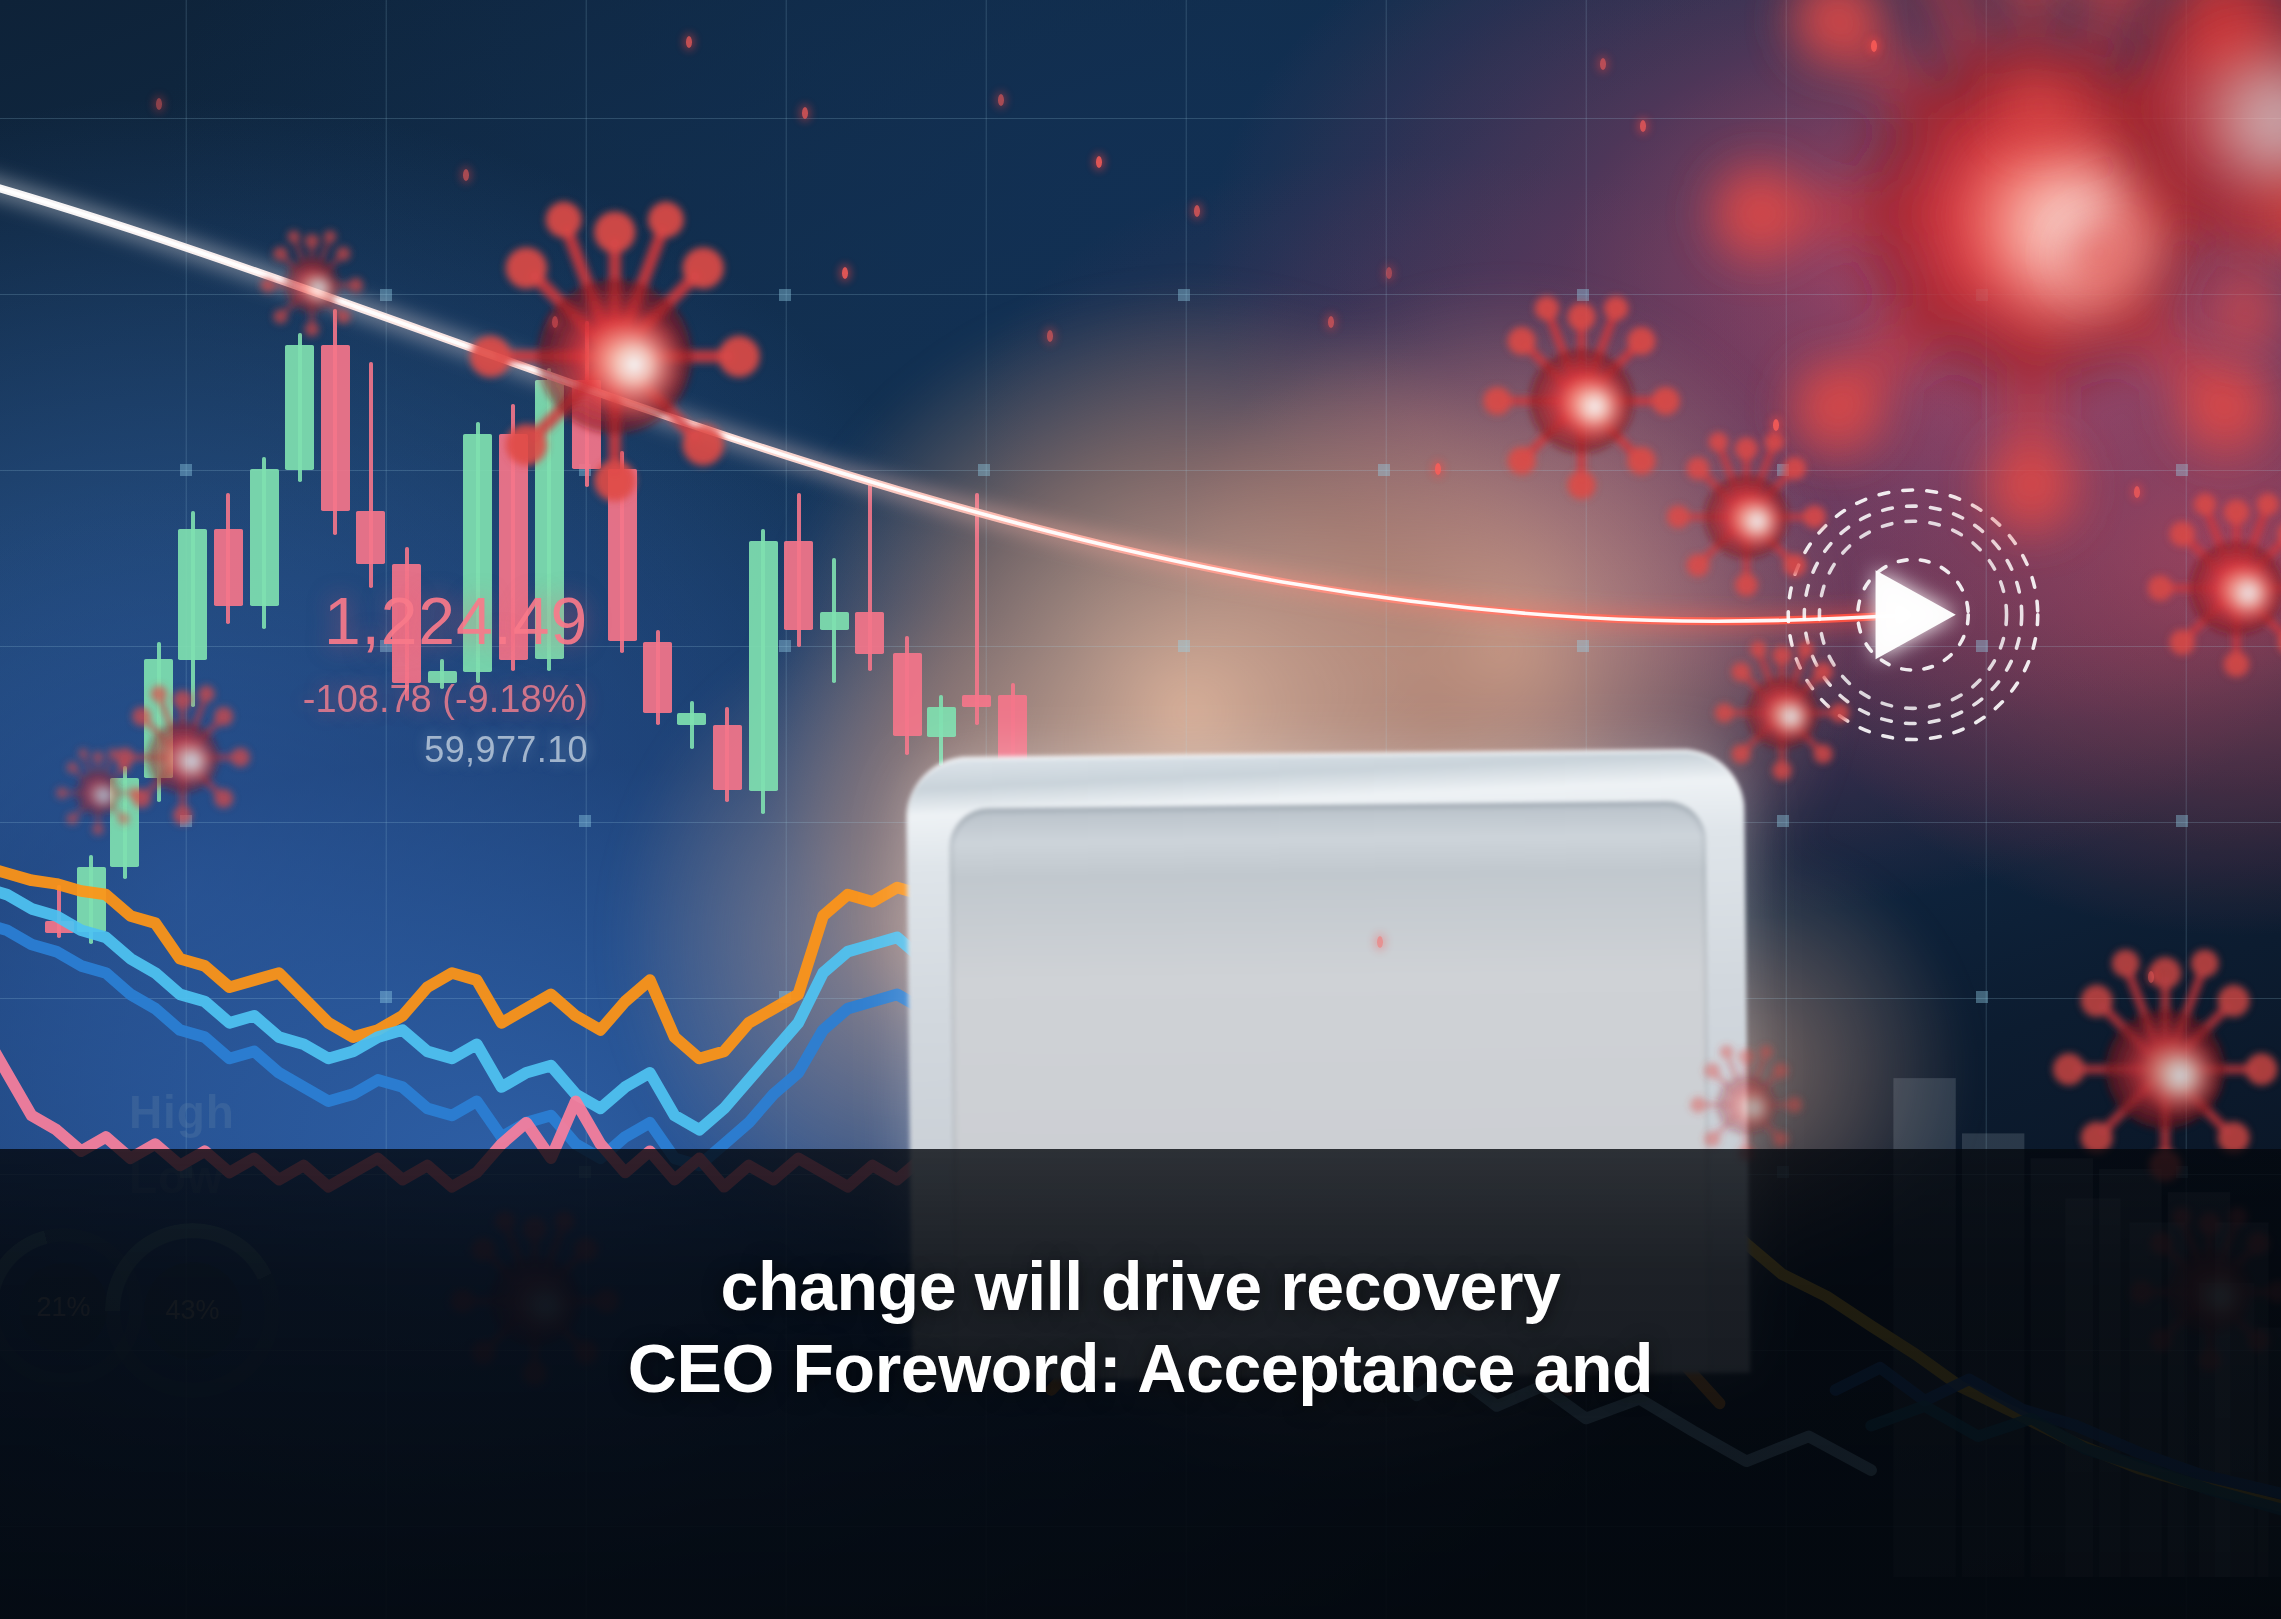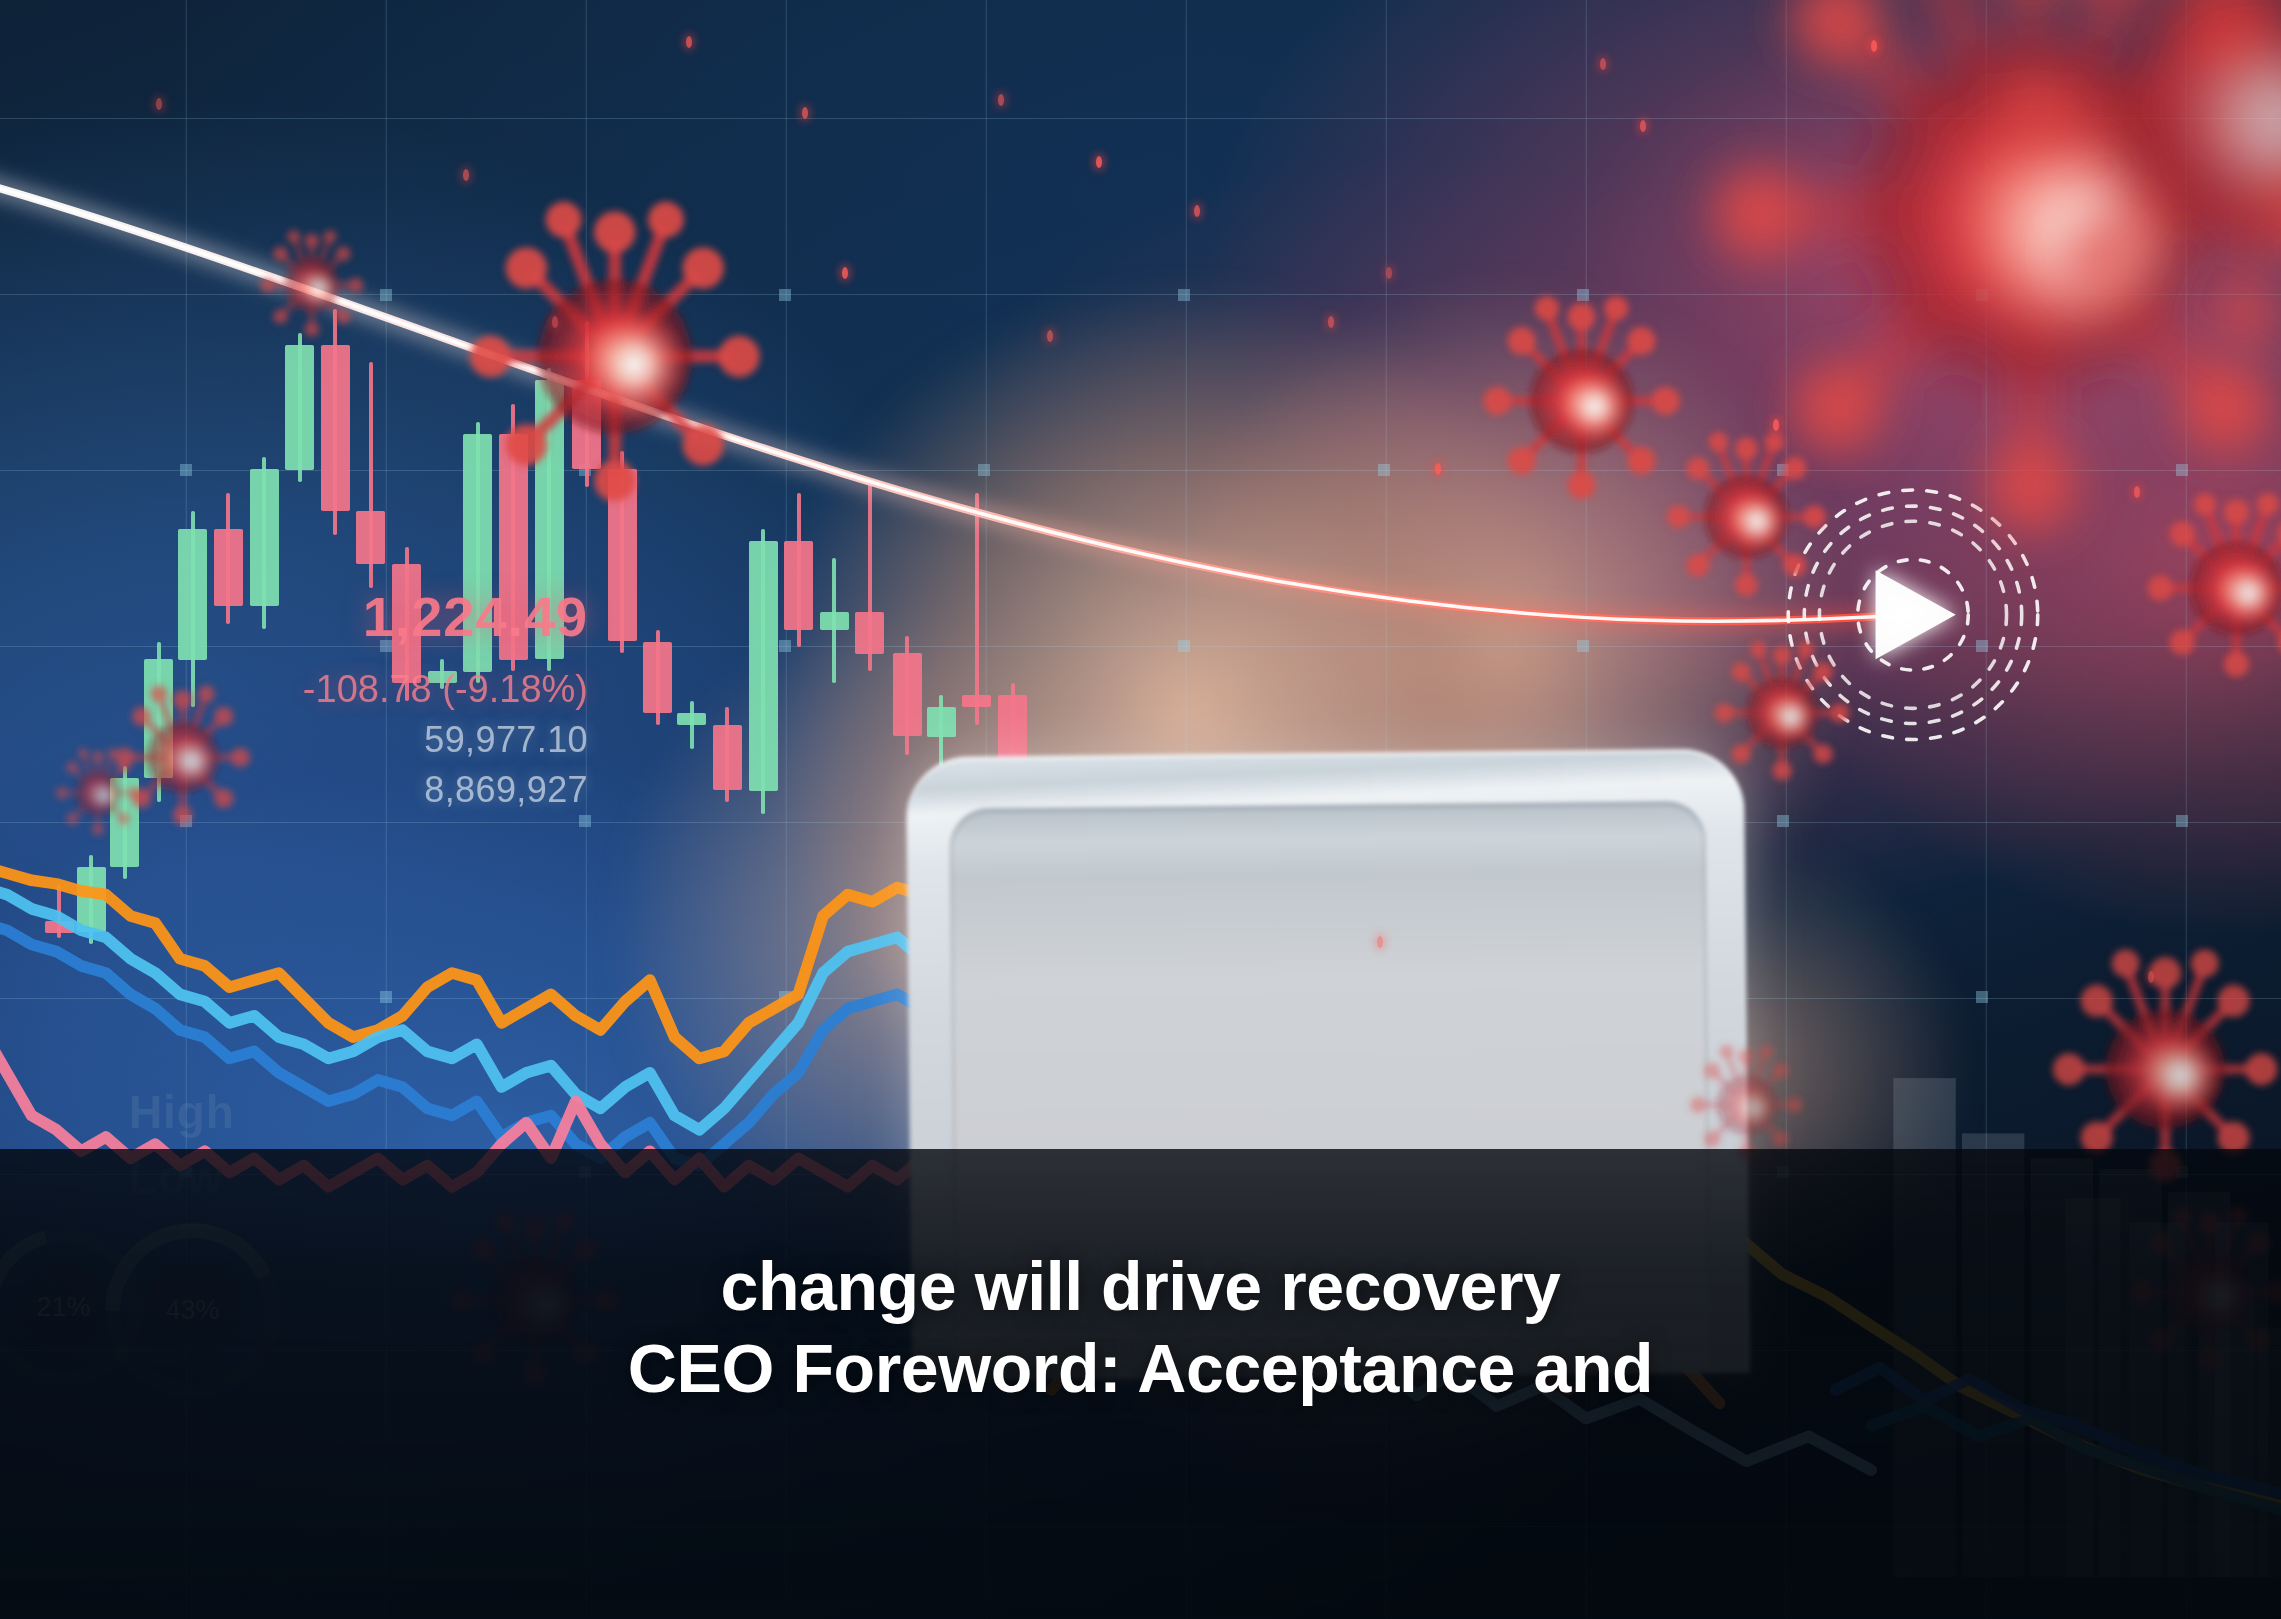--- a/index.html
+++ b/index.html
@@ -53,21 +53,21 @@
   }
   .gridnode{position:absolute;width:11.6px;height:11.6px;background:rgba(150,214,238,.62);}
 
   
   .candle{position:absolute;border-radius:1.8px;}
   .wick{position:absolute;width:3.6px;border-radius:1.8px;}
 
   
   #price-block{position:absolute;left:0;top:588px;width:588px;text-align:right;}
   #price-main{
-    font-size:56px;font-weight:700;letter-spacing:0.9px;
+    font-size:66px;font-weight:400;letter-spacing:0.9px;
     color:rgba(249,122,138,.92);
     text-shadow:0 0 23px rgba(244,90,110,.5);
     line-height:1.02;
   }
   #price-change{
     font-size:38px;color:rgba(247,128,142,.80);
     text-shadow:0 0 18px rgba(240,90,110,.4);
     margin-top:23px;
   }
   #price-vol1,#price-vol2{
@@ -271,21 +271,20 @@
       <path stroke="#9ed4f2" opacity=".9" d="M1190 1470 L1230 1430 L1270 1465 L1310 1500 L1350 1470 L1390 1510 L1430 1540 L1470 1515 L1510 1552 L1550 1530 L1590 1566 L1630 1540 L1680 1578 L1730 1556 L1780 1592 L1840 1570 L1900 1606 L1960 1640 L2030 1612 L2100 1650"></path>
       <path stroke="#1f5fb8" opacity=".85" d="M2060 1560 L2110 1535 L2160 1572 L2210 1548 L2270 1582 L2330 1600 L2400 1630 L2470 1655 L2560 1676"></path>
       <path stroke="#156f8c" opacity=".85" d="M2100 1600 L2160 1578 L2220 1612 L2280 1592 L2340 1626 L2410 1648 L2480 1672 L2560 1694"></path>
     </g>
   </svg>
 
   <div id="price-block">
     <div id="price-main">1,224.49</div>
     <div id="price-change">-108.78 (-9.18%)</div>
     <div id="price-vol1">59,977.10</div>
-    <div id="price-vol2">8,869,927</div>
   </div>
 
   <div class="ghostlabel" style="left:129px;top:1085px;">High</div>
   <div class="ghostlabel" style="left:129px;top:1150px;">Low</div>
 
   <div id="phone">
     <div id="phone-bezel"></div>
   </div>
 
   <svg class="layer" id="curve" viewBox="0 0 2560 1817" preserveAspectRatio="none">

